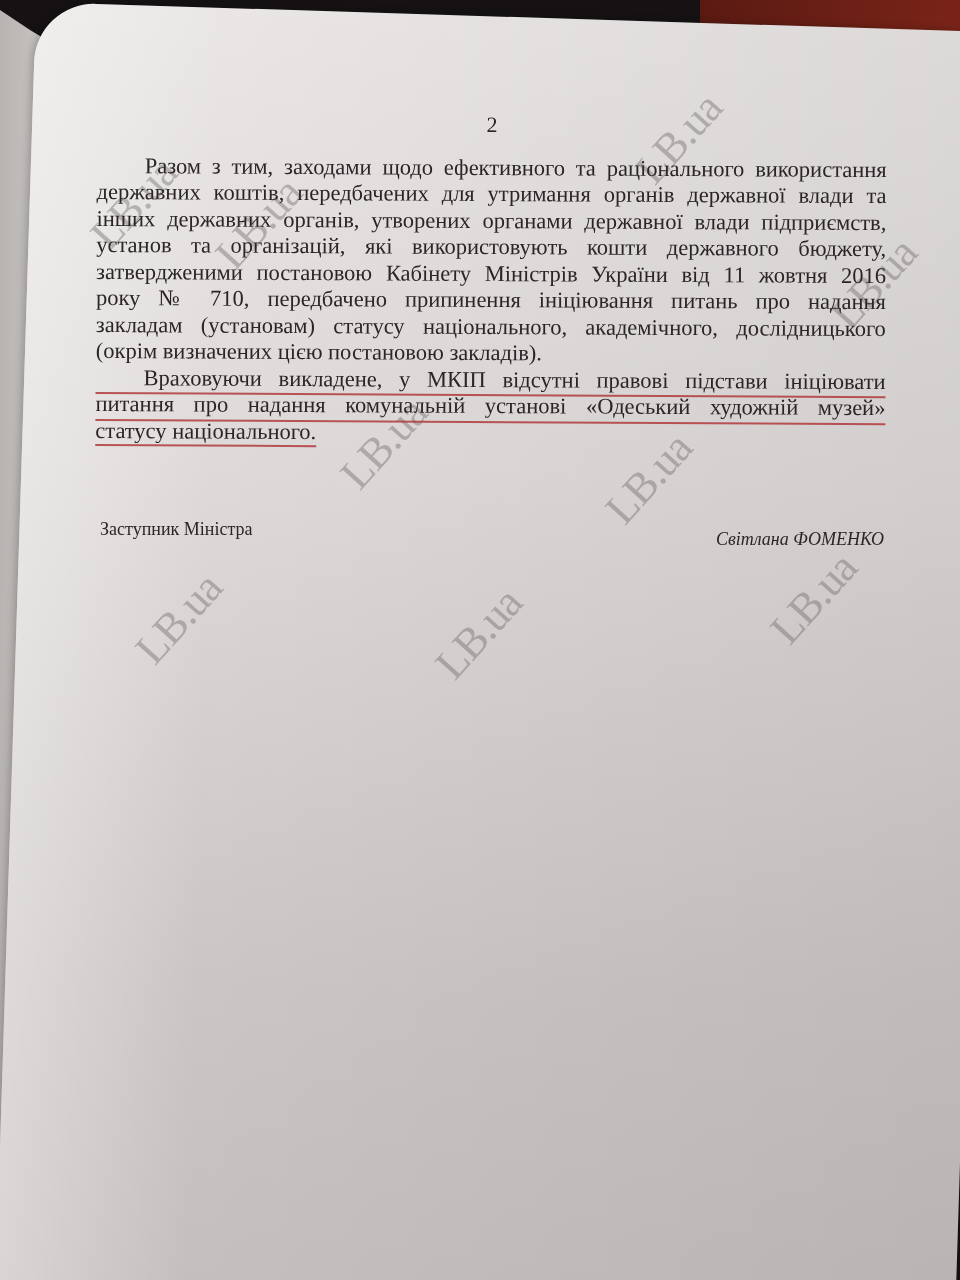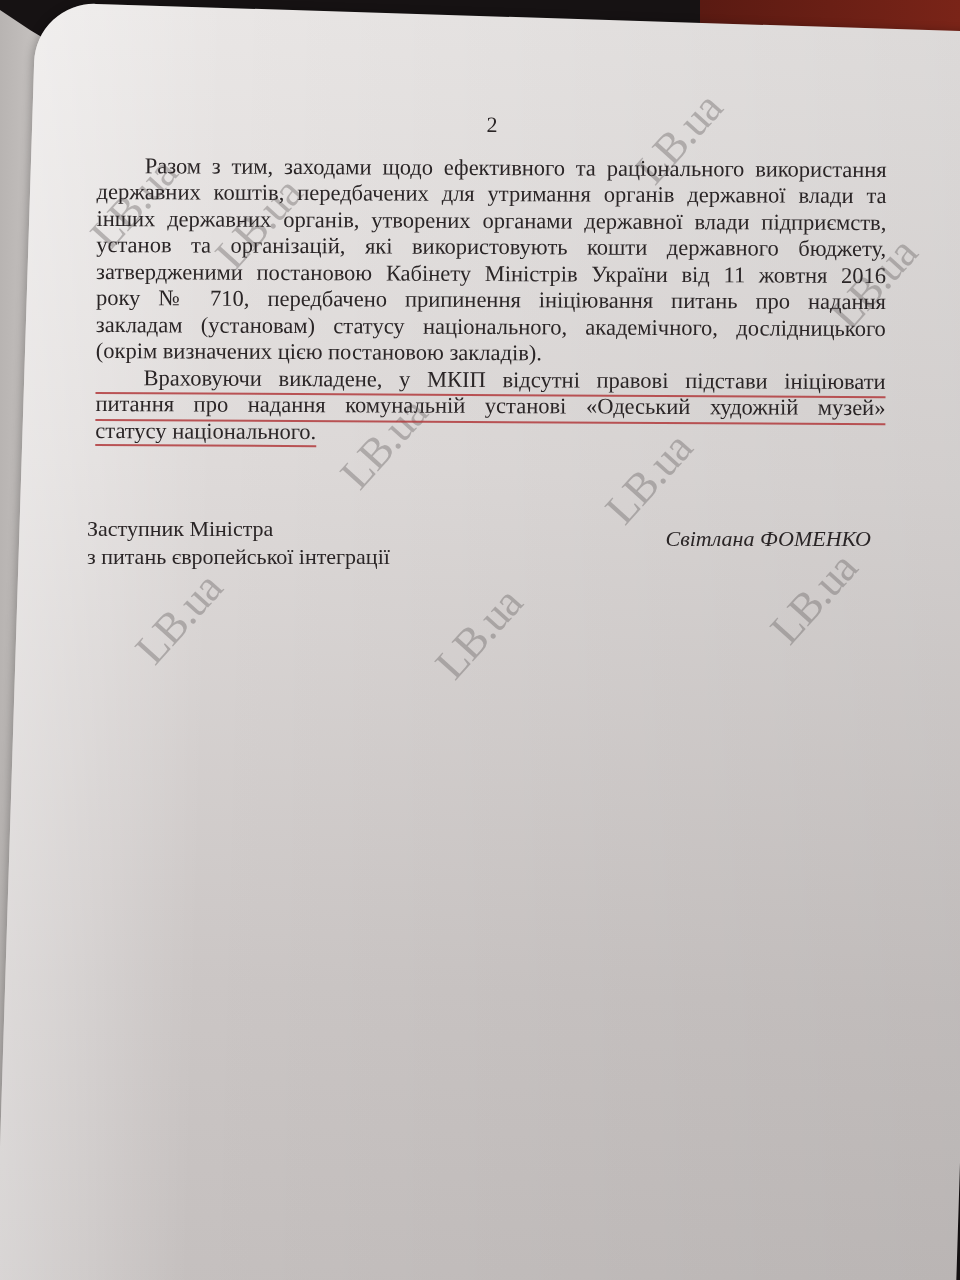--- a/index.html
+++ b/index.html
@@ -39,22 +39,22 @@
     .para { text-align: justify; text-align-last: left; margin: 0; }
     .para .indent { display: inline-block; width: 48px; }
     .line { display: block; text-align: justify; text-align-last: justify; white-space: nowrap; }
     .line.last { text-align-last: left; }
     .underlined { position: relative; }
     .underlined::after {
       content: ""; position: absolute; left: 0; right: 0; bottom: -3px;
       height: 2px; background: #b23a3c; opacity: 0.85;
     }
     .sig {
-      position: absolute; left: 87px; top: 515px; width: 790px;
-      color: #2a2526; font-size: 22px; line-height: 28px;
+      position: absolute; left: 100px; top: 515px; width: 790px;
+      color: #2a2526; font-size: 18px; line-height: 28px;
     }
     .sig-name { position: absolute; right: 6px; top: 10px; font-style: italic; }
     .watermark {
       position: absolute; font-family: "Liberation Serif", serif;
       font-size: 44px; color: rgba(110,105,104,0.42);
       transform: rotate(-48deg); transform-origin: 0 0; white-space: nowrap;
       letter-spacing: -1px;
     }
   </style>
 </head>
@@ -93,15 +93,14 @@
 
   <div class="para">
     <span class="line underlined"><span class="indent"></span><span>Враховуючи викладене, у МКІП відсутні правові підстави ініціювати</span></span>
     <span class="line underlined">питання про надання комунальній установі «Одеський художній музей»</span>
     <span class="line last"><span class="underlined">статусу національного.</span></span>
   </div>
 </div>
 
 <div class="sig">
   <div>Заступник Міністра</div>
-  <div>з питань європейської інтеграції</div>
   <div class="sig-name">Світлана ФОМЕНКО</div>
 </div>
 
 </body></html>

